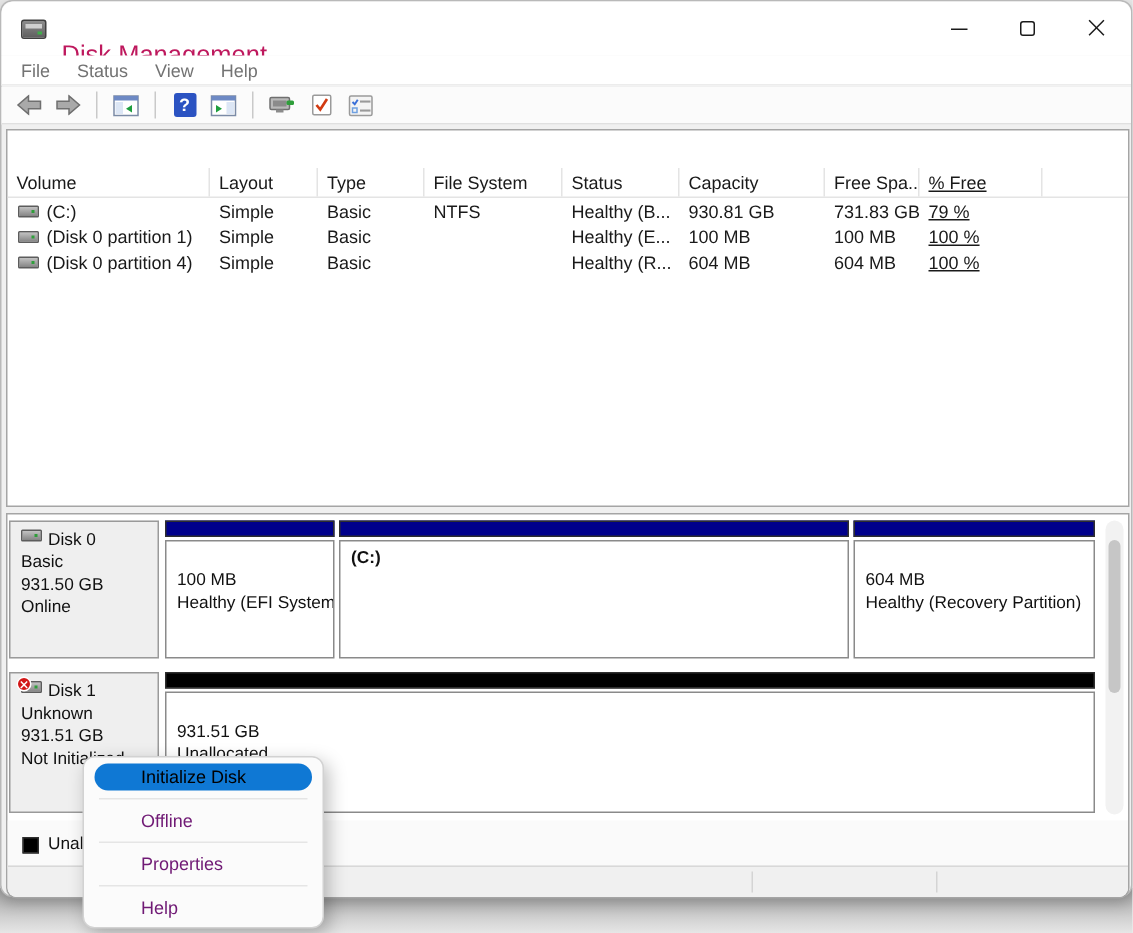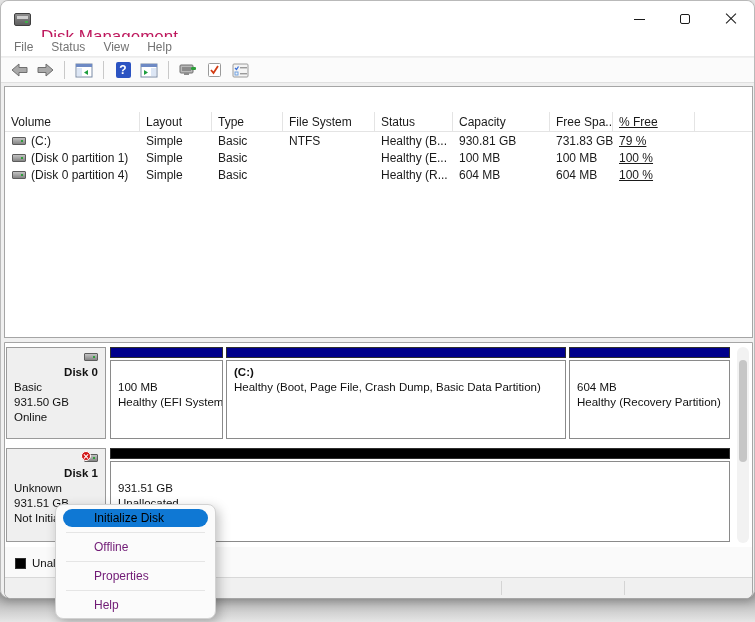--- a/index.html
+++ b/index.html
@@ -58,21 +58,21 @@
 
   
   .bottom-pane { position:absolute; left:3px; top:341px; width:749px; height:257px; background:#ffffff;
     border:1px solid #a5a5a5; border-radius:0 0 7px 7px; overflow:hidden; }
   .graphics { position:absolute; left:0; top:0; right:0; height:204px; }
   .disk-row { position:absolute; left:1px; right:22px; }
   .disk-row.d0 { top:4px; height:92px; }
   .disk-row.d1 { top:105px; height:94px; }
   .disk-label { position:absolute; left:0; top:0; width:100px; height:100%; background:#efefef;
     border:1px solid #9a9a9a; padding:5px 7px; font-size:11.5px; line-height:15px; color:#111; }
-  .disk-label .dname { font-weight:bold; display:flex; align-items:flex-end; gap:4px;flex-direction:column; }
+  .disk-label .dname { font-weight:normal; display:flex; align-items:flex-start; gap:4px; }
   .parts { position:absolute; left:104px; right:0; top:0; bottom:0; display:flex; gap:3px; }
   .part { display:flex; flex-direction:column; }
   .part .band { height:11px; border:1px solid #2e2e2e; }
   .part .pbody { flex:1; margin-top:2px; border:1px solid #8a8a8a; background:#ffffff;
     padding:4px 7px; font-size:11.5px; line-height:15px; white-space:nowrap; overflow:hidden; color:#111; }
   .part .ptitle { font-weight:bold; min-height:15px; }
   .p-efi { width:113px; } .p-c { flex:1; } .p-rec { width:161px; } .p-unalloc { flex:1; }
 
   .vscroll { position:absolute; right:3px; top:4px; width:12px; height:196px; background:#f2f2f2; border-radius:6px; }
   .vthumb { position:absolute; left:2px; top:13px; width:8px; height:102px; background:#c6c6c6; border-radius:4px; }
@@ -268,21 +268,20 @@
               <div class="pbody">
                 <div class="ptitle"></div>
                 <div>100 MB</div>
                 <div>Healthy (EFI System</div>
               </div>
             </div>
             <div class="part p-c">
               <div class="band" style="background-color: rgb(0, 0, 139);"></div>
               <div class="pbody">
                 <div class="ptitle">(C:)</div>
-                <div>Healthy (Boot, Page File, Crash Dump, Basic Data Partition)</div>
               </div>
             </div>
             <div class="part p-rec">
               <div class="band" style="background-color: rgb(0, 0, 139);"></div>
               <div class="pbody">
                 <div class="ptitle"></div>
                 <div>604 MB</div>
                 <div>Healthy (Recovery Partition)</div>
               </div>
             </div>

